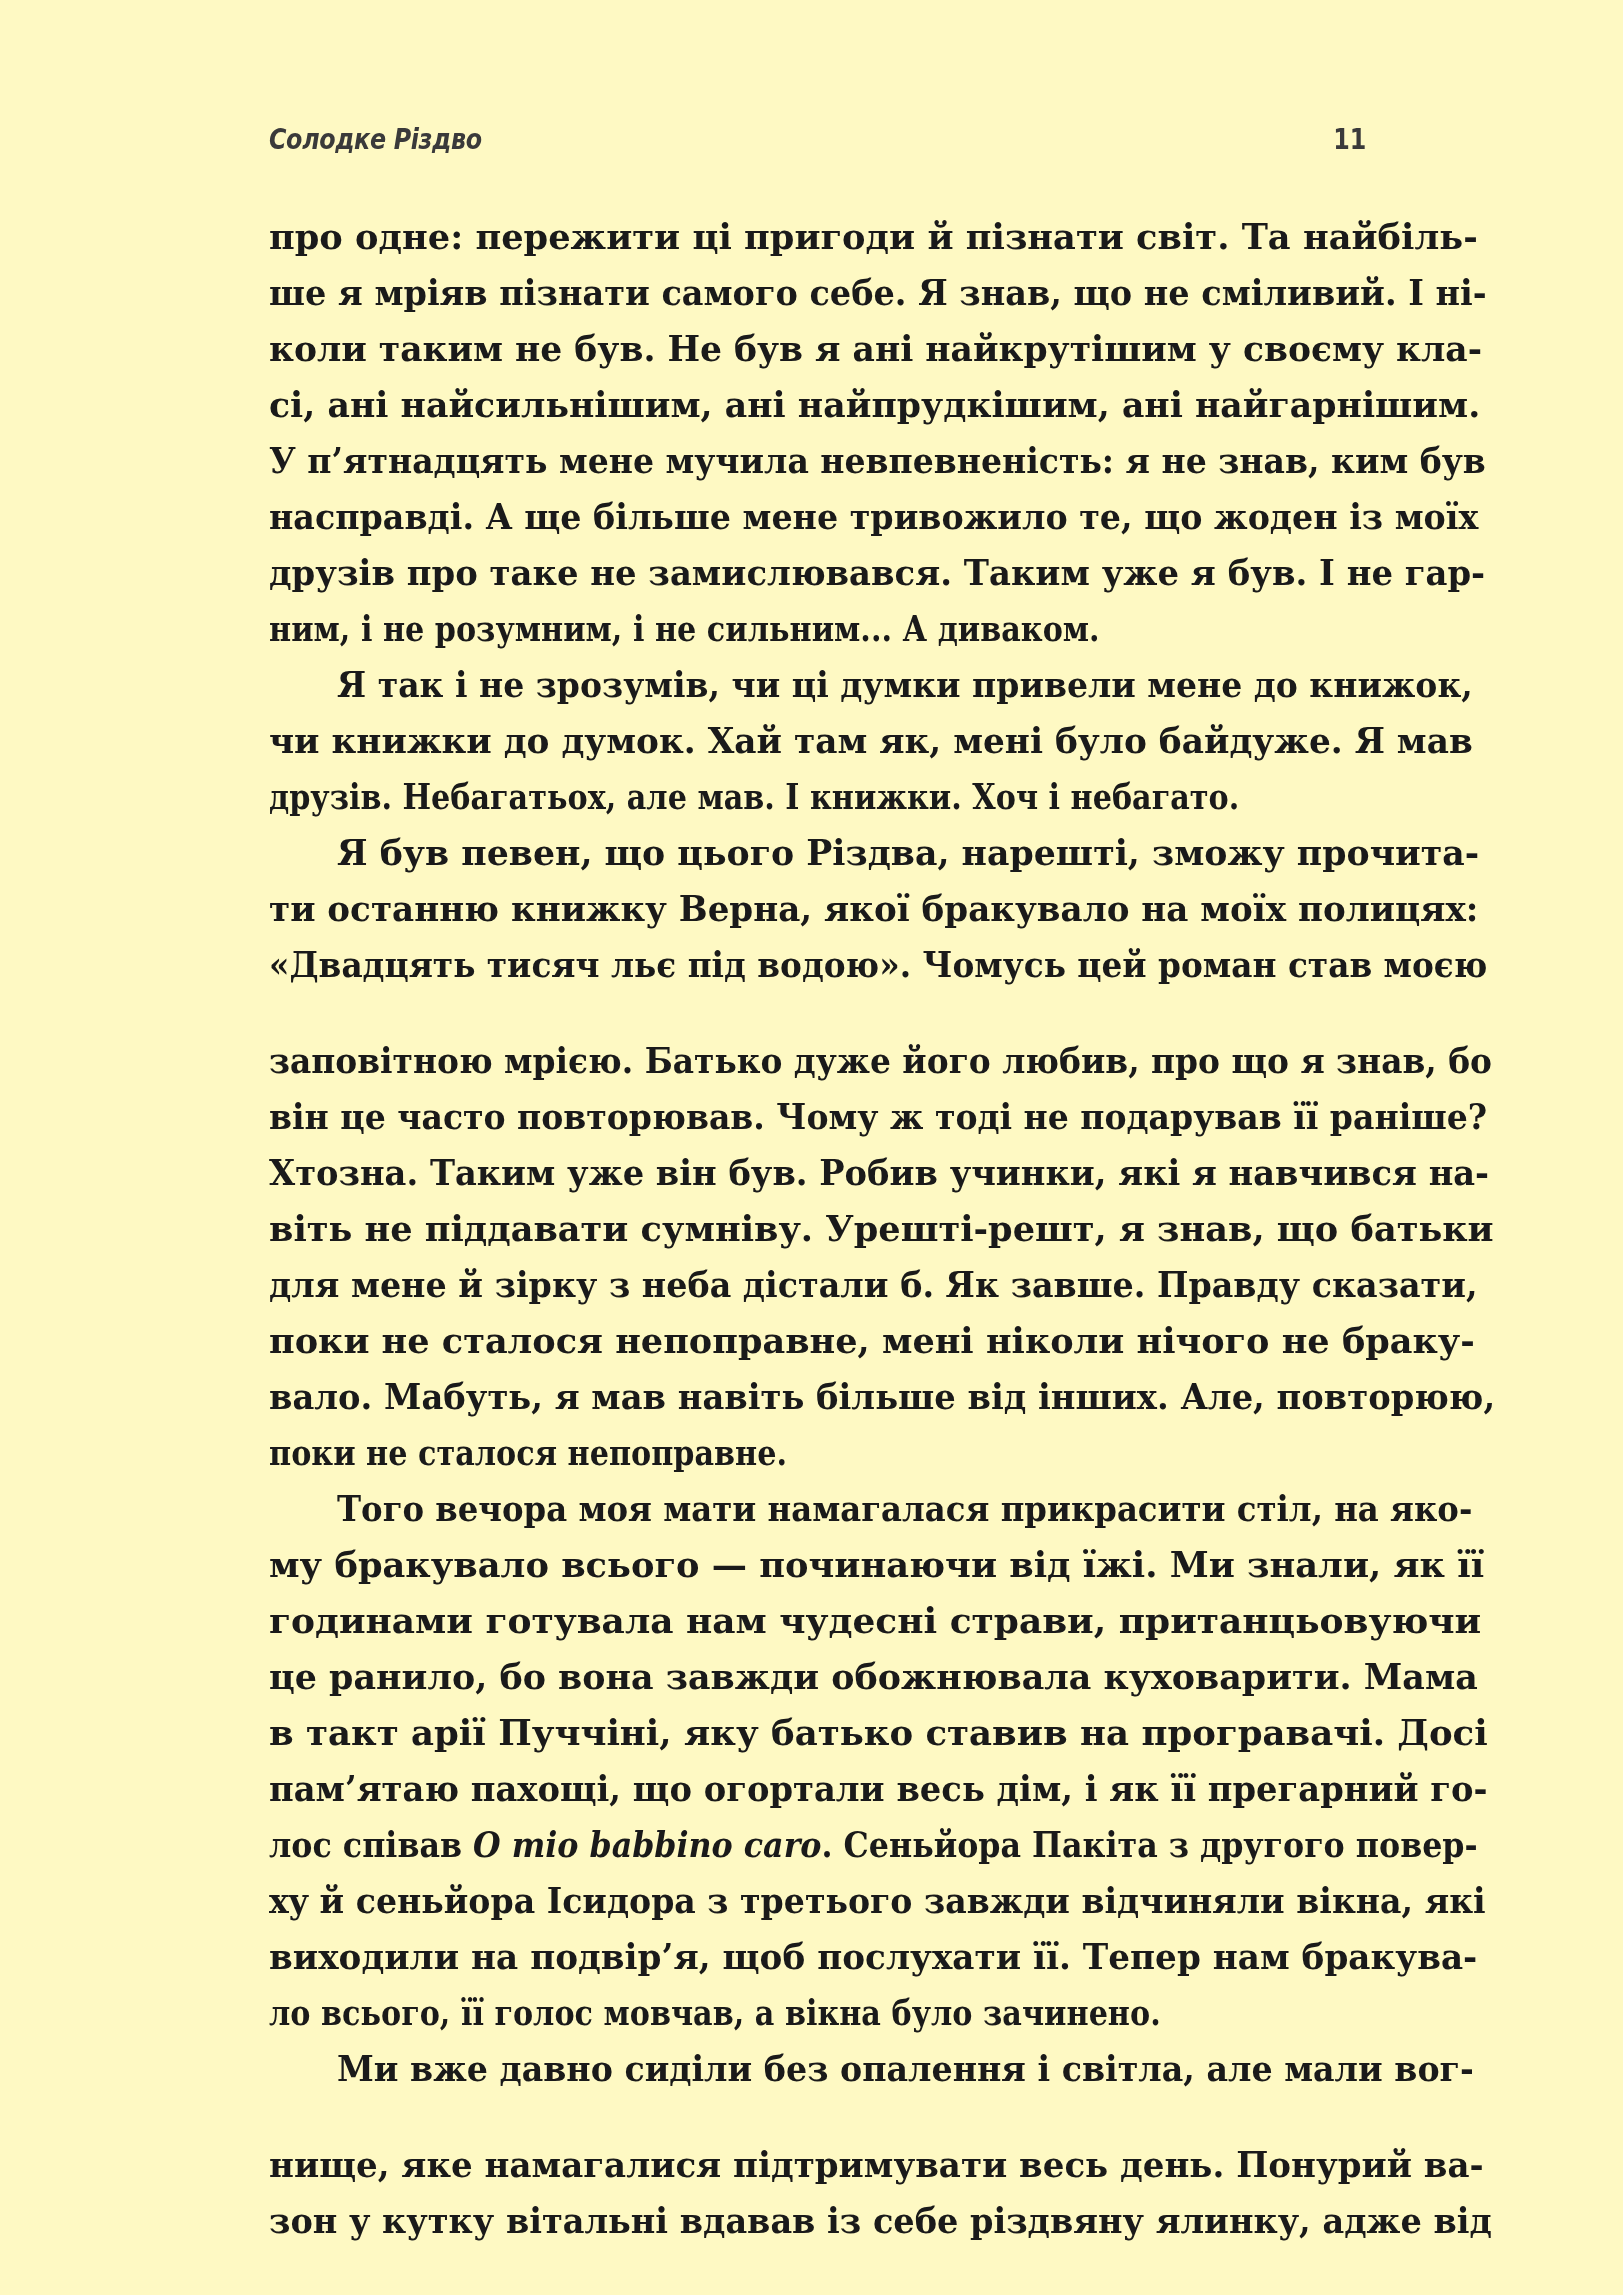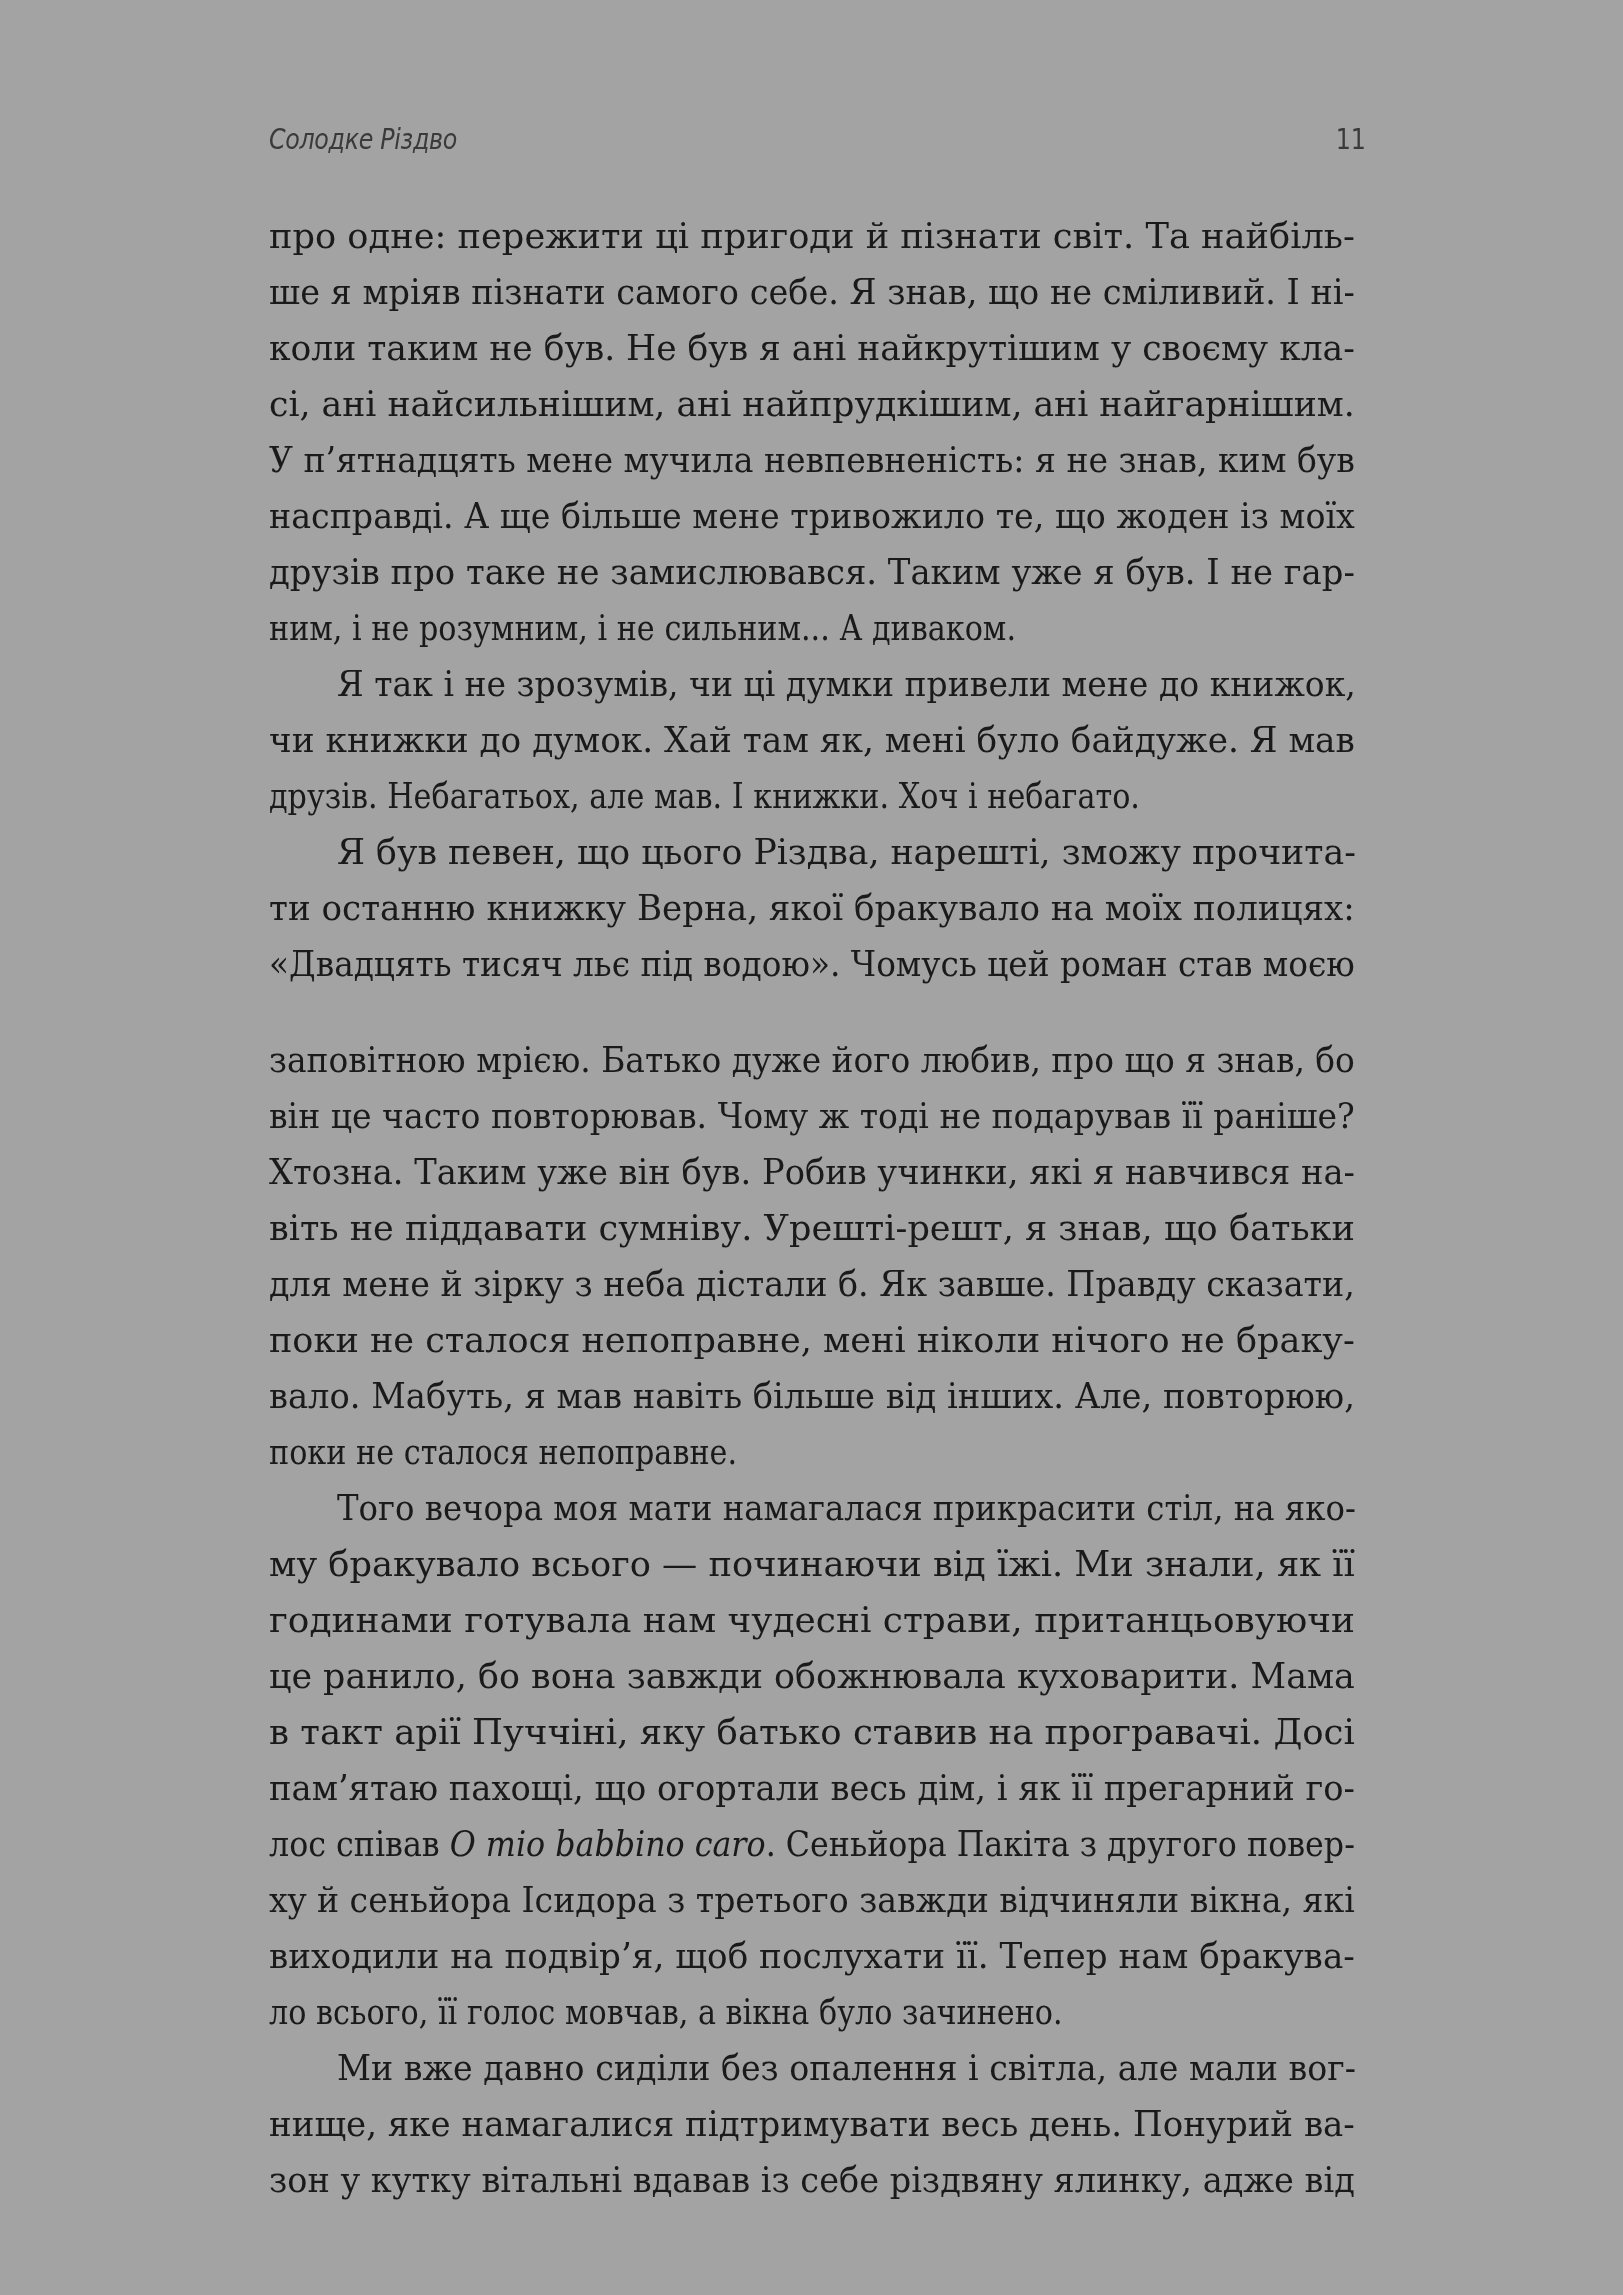--- a/index.html
+++ b/index.html
@@ -12,21 +12,22 @@
       height: 2295px;
       position: relative;
       overflow: hidden;
       color: #1e1e1e;
     }
     .page {
       position: absolute;
       left: 0; top: 0;
       width: 1624px;
       height: 2295px;
-      background: #a3a3a3;
+      background: #fef9c3;
+      font-weight: bold;
     }
     .running-head {
       position: absolute;
       left: 269px;
       top: 118px;
       width: 1097px;
       height: 42px;
       display: flex;
       justify-content: space-between;
       align-items: center;
@@ -129,19 +130,19 @@
       <span class="line" style="text-align: left; text-align-last: left;"><span class="inner" style="transform: scaleX(0.986101);">в такт арії Пуччіні, яку батько ставив на програвачі. Досі</span></span>
       <span class="line" style="text-align: left; text-align-last: left;"><span class="inner" style="transform: scaleX(0.937806);">пам’ятаю пахощі, що огортали весь дім, і як її прегарний го-</span></span>
       <span class="line" style="text-align: left; text-align-last: left;"><span class="inner" style="transform: scaleX(0.880665);"><span>лос співав </span><span class="it">O mio babbino caro</span><span>. Сеньйора Пакіта з другого повер-</span></span></span>
       <span class="line" style="text-align: left; text-align-last: left;"><span class="inner" style="transform: scaleX(0.92094);">хy й сеньйора Ісидора з третього завжди відчиняли вікна, які</span></span>
       <span class="line" style="text-align: left; text-align-last: left;"><span class="inner" style="transform: scaleX(0.950629);">виходили на подвір’я, щоб послухати її. Тепер нам бракува-</span></span>
       <span class="line last" style="text-align: left; text-align-last: left;"><span class="inner" style="transform: scaleX(0.84);">ло всього, її голос мовчав, а вікна було зачинено.</span></span>
     </div>
 
     <div>
       <span class="line indent" style="text-align: right; text-align-last: left;"><span class="inner" style="transform: scaleX(0.923785);">Ми вже давно сиділи без опалення і світла, але мали вог-</span></span>
-      <span class="line" style="text-align: center; text-align-last: left;"><span class="inner" style="transform: scaleX(0.945637);">нище, яке намагалися підтримувати весь день. Понурий ва-</span></span>
+      <span class="line" style="text-align: center; text-align-last: left; margin-top: 40px;"><span class="inner" style="transform: scaleX(0.945637);">нище, яке намагалися підтримувати весь день. Понурий ва-</span></span>
       <span class="line" style="text-align: left; text-align-last: left;"><span class="inner" style="transform: scaleX(0.931241);">зон у кутку вітальні вдавав із себе різдвяну ялинку, адже від</span></span>
     </div>
 
   </div>
 </div>
 
 
 </body></html>

